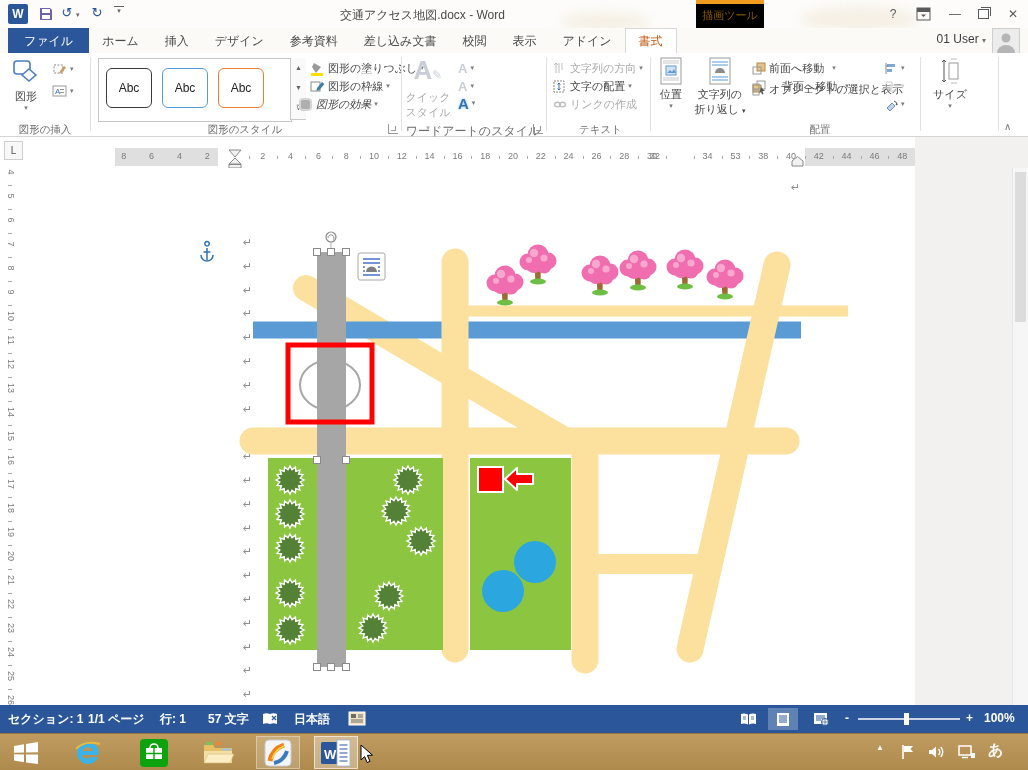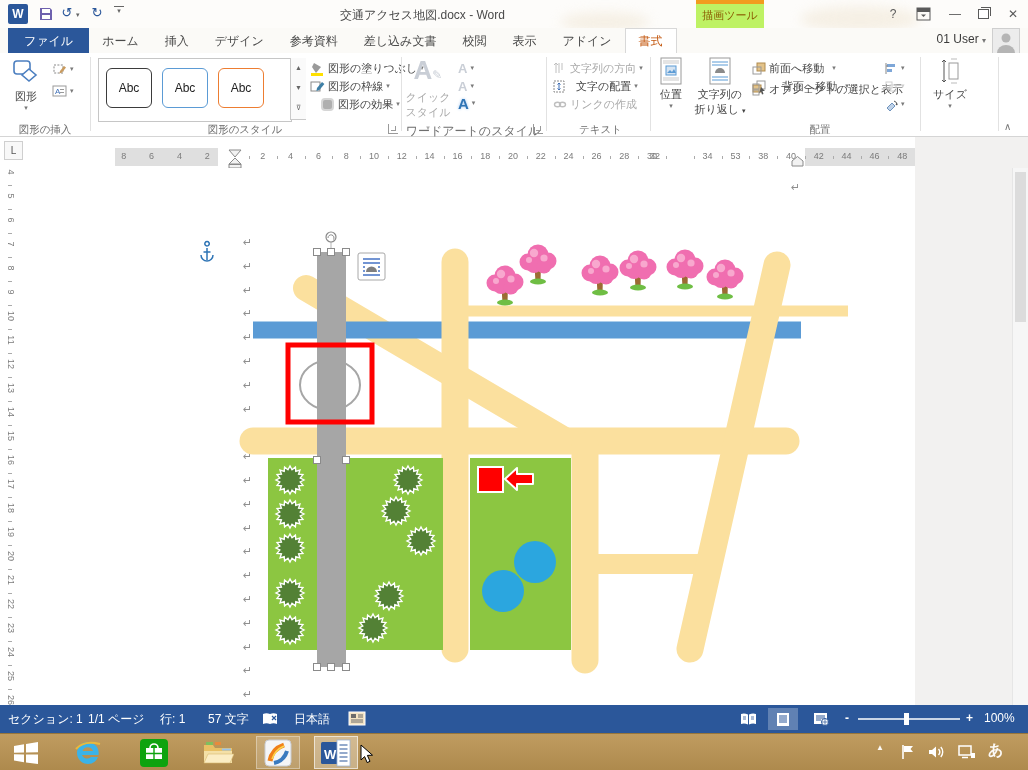--- a/index.html
+++ b/index.html
@@ -5,21 +5,21 @@
   html,body{margin:0;padding:0;background:#888;}
   #root{position:relative;width:1028px;height:770px;overflow:hidden;background:#fff;
         font-family:"Liberation Sans","DejaVu Sans",sans-serif;-webkit-font-smoothing:antialiased;}
   .abs{position:absolute;}
   
   #titlebar{left:0;top:0;width:1028px;height:28px;background:#FDFCFA;}
   #titlebar .cloud{border-radius:50%;background:#F4EDE0;filter:blur(6px);opacity:.8;}
   .qbtn{font-size:13px;color:#2B579A;line-height:18px;text-align:center;cursor:default;}
   #title-text{font-size:12px;color:#4A4A4A;top:7px;}
   .winbtn{color:#5A5A5A;font-size:12px;text-align:center;line-height:16px;width:18px;height:16px;top:6px;}
-  #ctx-header{left:696px;top:0;width:68px;height:28px;background:#bef264;border-top:4px solid #F29C1F;box-sizing:border-box;}
+  #ctx-header{left:696px;top:0;width:68px;height:28px;background:#000000;border-top:4px solid #F29C1F;box-sizing:border-box;}
   #ctx-header span{display:block;text-align:center;font-size:11px;color:#8A5B00;margin-top:4px;}
   
   #tabrow{left:0;top:28px;width:1028px;height:25px;background:#FBFAF7;}
   #tab-strip{display:flex;position:absolute;left:8px;top:0;height:25px;}
   .tab{height:25px;line-height:26px;padding:0 13px;font-size:12px;color:#4A4A4A;white-space:nowrap;}
   .tab.file{background:#2B579A;color:#fff;padding:0 16px;}
   .tab.active{background:#fff;border:1px solid #D8D8D8;border-bottom:none;color:#C45911;line-height:24px;}
   #user-chip{top:4px;right:42px;font-size:12px;color:#3B3B3B;}
   #avatar{top:0px;right:8px;width:26px;height:24px;background:#ECECEC;border:1px solid #CFCFCF;}
   
@@ -47,21 +47,21 @@
   
   #docarea{left:0;top:168px;width:1028px;height:537px;background:#fff;overflow:hidden;}
   #page-surround{left:915px;top:0;width:97px;height:537px;background:#F2F1F0;}
   #vscroll{left:1012px;top:0;width:16px;height:537px;background:#F6F6F6;border-left:1px solid #E6E6E6;box-sizing:border-box;}
   #vscroll .thumb{position:absolute;left:2px;top:4px;width:11px;height:150px;background:#DCDCDC;}
   #vruler{left:1px;top:0;width:18px;height:537px;background:#fff;}
   #body-text{left:232px;top:13px;font-size:14px;color:#000;letter-spacing:.3px;white-space:nowrap;}
   .pmark{position:absolute;font-size:11px;color:#8F8F8F;}
   
   #statusbar{left:0;top:705px;width:1028px;height:28px;background:#2B579A;color:#fff;font-size:12px;}
-  .sitem{position:absolute;top:6px;white-space:nowrap;}
+  .sitem{position:absolute;top:6px;white-space:nowrap;font-weight:bold;}
   .viewbtn{position:absolute;top:3px;width:30px;height:22px;display:flex;align-items:center;justify-content:center;}
   .viewbtn.active{background:rgba(255,255,255,.25);}
   #zoomtrack{position:absolute;top:13px;left:858px;width:102px;height:2px;background:rgba(255,255,255,.75);}
   #zoomthumb{position:absolute;top:8px;left:904px;width:5px;height:12px;background:#fff;}
   
   #taskbar{left:0;top:733px;width:1028px;height:37px;background:linear-gradient(#C09C60,#AE8A4D);border-top:1px solid #97763C;box-sizing:border-box;}
   .tbtn{position:absolute;top:2px;width:44px;height:33px;display:flex;align-items:center;justify-content:center;}
   .tbtn.hl{background:rgba(255,255,255,.18);border:1px solid rgba(255,255,255,.35);box-sizing:border-box;}
   .tbtn.active{background:rgba(255,255,255,.32);border:1px solid rgba(255,255,255,.6);box-sizing:border-box;}
   .tray{position:absolute;top:9px;color:rgba(255,255,255,.95);}
@@ -179,21 +179,21 @@
         <span class="dd">▾</span>
     </div>
     <div class="rbtn" style="left:310px;top:25px;">
       <svg width="15" height="15" viewBox="0 0 15 15">
           <rect x="1" y="3" width="9" height="9" fill="none" stroke="#8a8a8a"></rect>
           <path d="M7 9 l5 -6 2.4 2 -5 6 -3 1 z" fill="#3E7FA6"></path>
         </svg>
       <span style="margin-left:3px;">図形の枠線</span>
         <span class="dd">▾</span>
     </div>
-    <div class="rbtn" style="left:320px;top:43px;">
+    <div class="rbtn" style="left:298px;top:43px;font-style:italic;">
       <svg width="15" height="15" viewBox="0 0 15 15">
           <rect x="2" y="2" width="11" height="11" rx="3" fill="#AFAFAF" stroke="#D6D6D6" stroke-width="2"></rect>
         </svg>
       <span style="margin-left:3px;">図形の効果</span>
         <span class="dd">▾</span>
     </div>
     <div class="grouplabel" style="left:150px;width:190px;">図形のスタイル</div>
     <div class="launcher" style="left:388px;"></div>
     <div class="vsep" style="left:401px;"></div>
 
@@ -224,21 +224,21 @@
           <path d="M1 3 l2 -2 2 2" stroke="#BFBFBF" fill="none"></path>
         </svg>
       <span style="margin-left:3px;">文字列の方向</span>
         <span class="dd">▾</span>
     </div>
     <div class="rbtn" style="left:553px;top:25px;">
       <svg width="14" height="13" viewBox="0 0 14 13">
           <rect x="1" y="1" width="10" height="11" fill="none" stroke="#8a8a8a" stroke-dasharray="2 1"></rect>
           <path d="M6 3 v7 M4.5 4.5 L6 3 l1.5 1.5 M4.5 8.5 L6 10 l1.5 -1.5" stroke="#3f6fb5" fill="none"></path>
         </svg>
-      <span style="margin-left:9px;">文字の配置</span>
+      <span style="margin-left:3px;">文字の配置</span>
         <span class="dd">▾</span>
     </div>
     <div class="rbtn gray" style="left:553px;top:43px;">
       <svg width="14" height="13" viewBox="0 0 14 13">
           <ellipse cx="4.5" cy="6.5" rx="3" ry="2.2" fill="none" stroke="#BFBFBF" stroke-width="1.4"></ellipse>
           <ellipse cx="9.5" cy="6.5" rx="3" ry="2.2" fill="none" stroke="#BFBFBF" stroke-width="1.4"></ellipse>
         </svg>
       <span style="margin-left:3px;">リンクの作成</span>
     </div>
     <div class="grouplabel" style="left:553px;width:95px;">テキスト</div>

